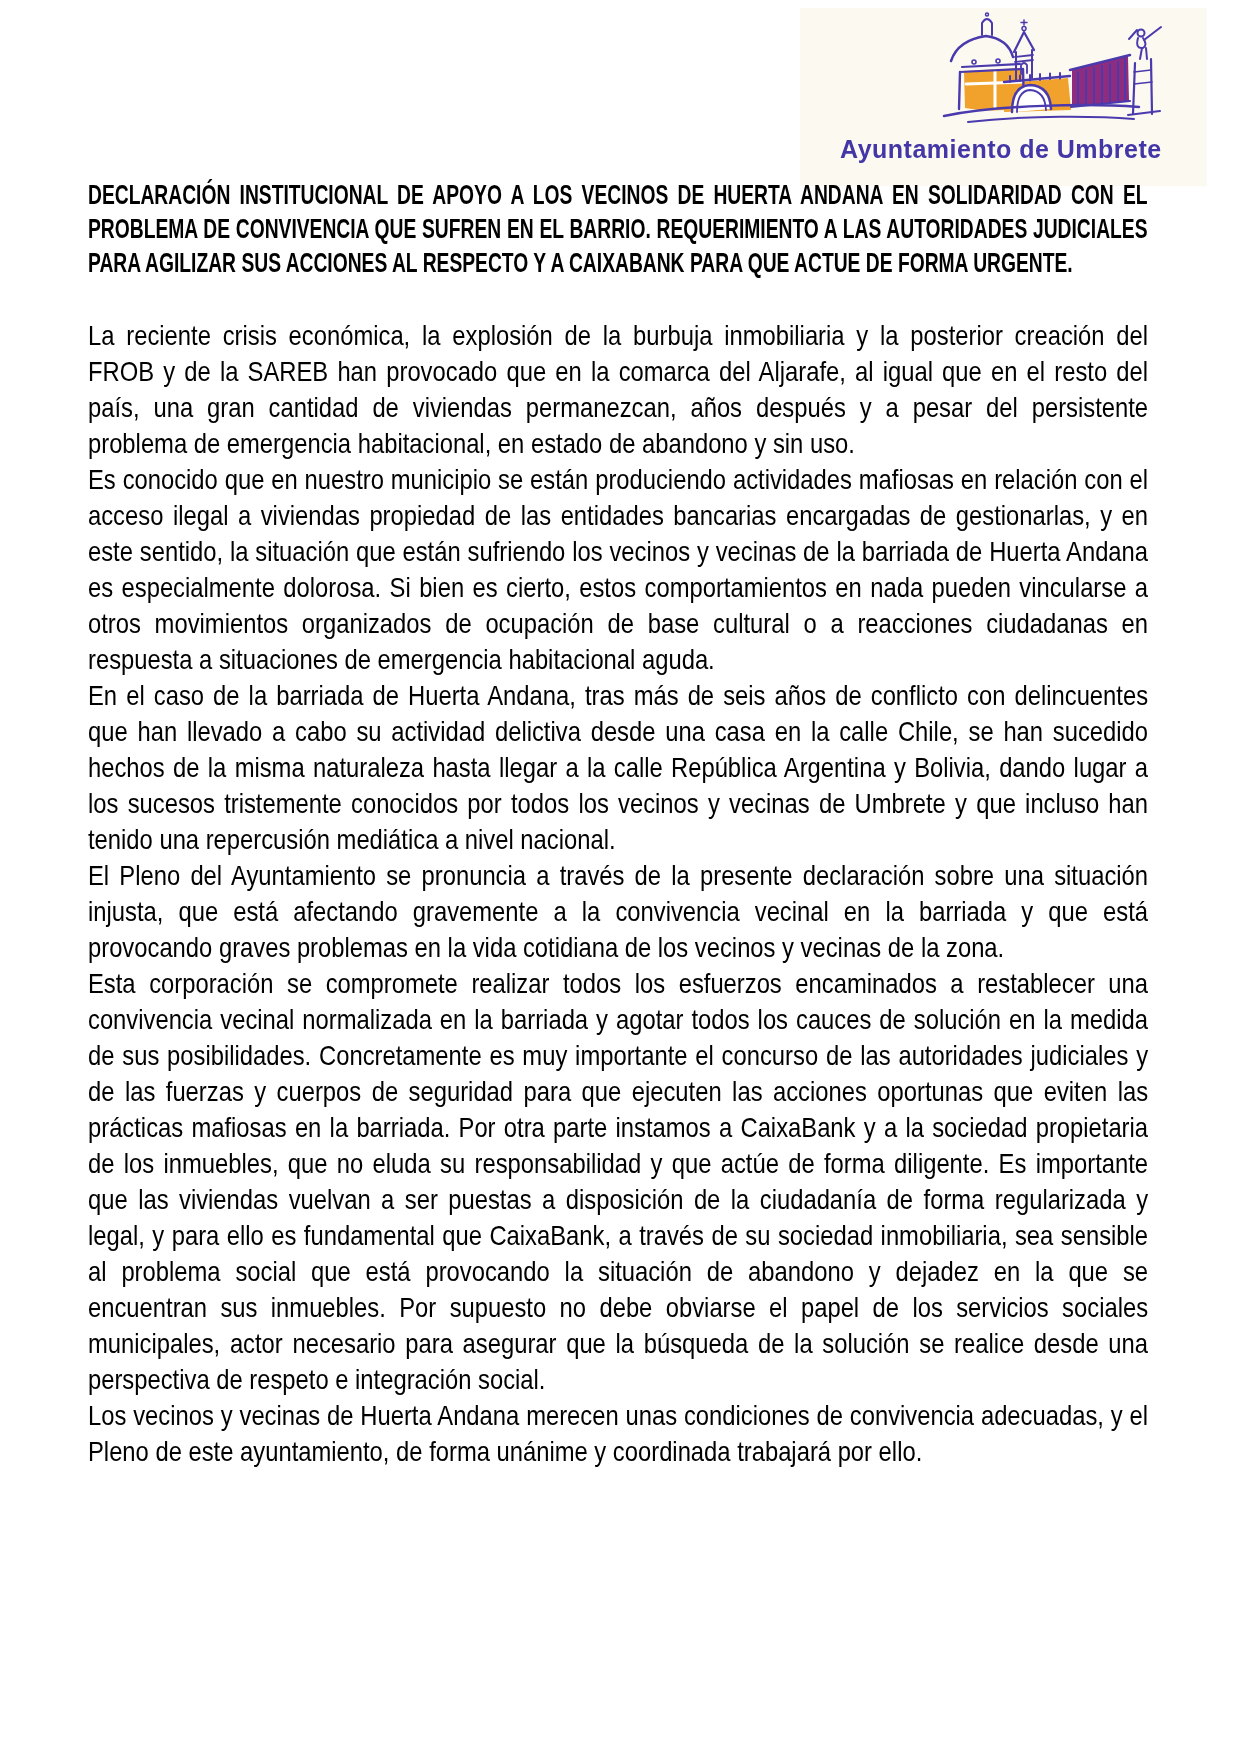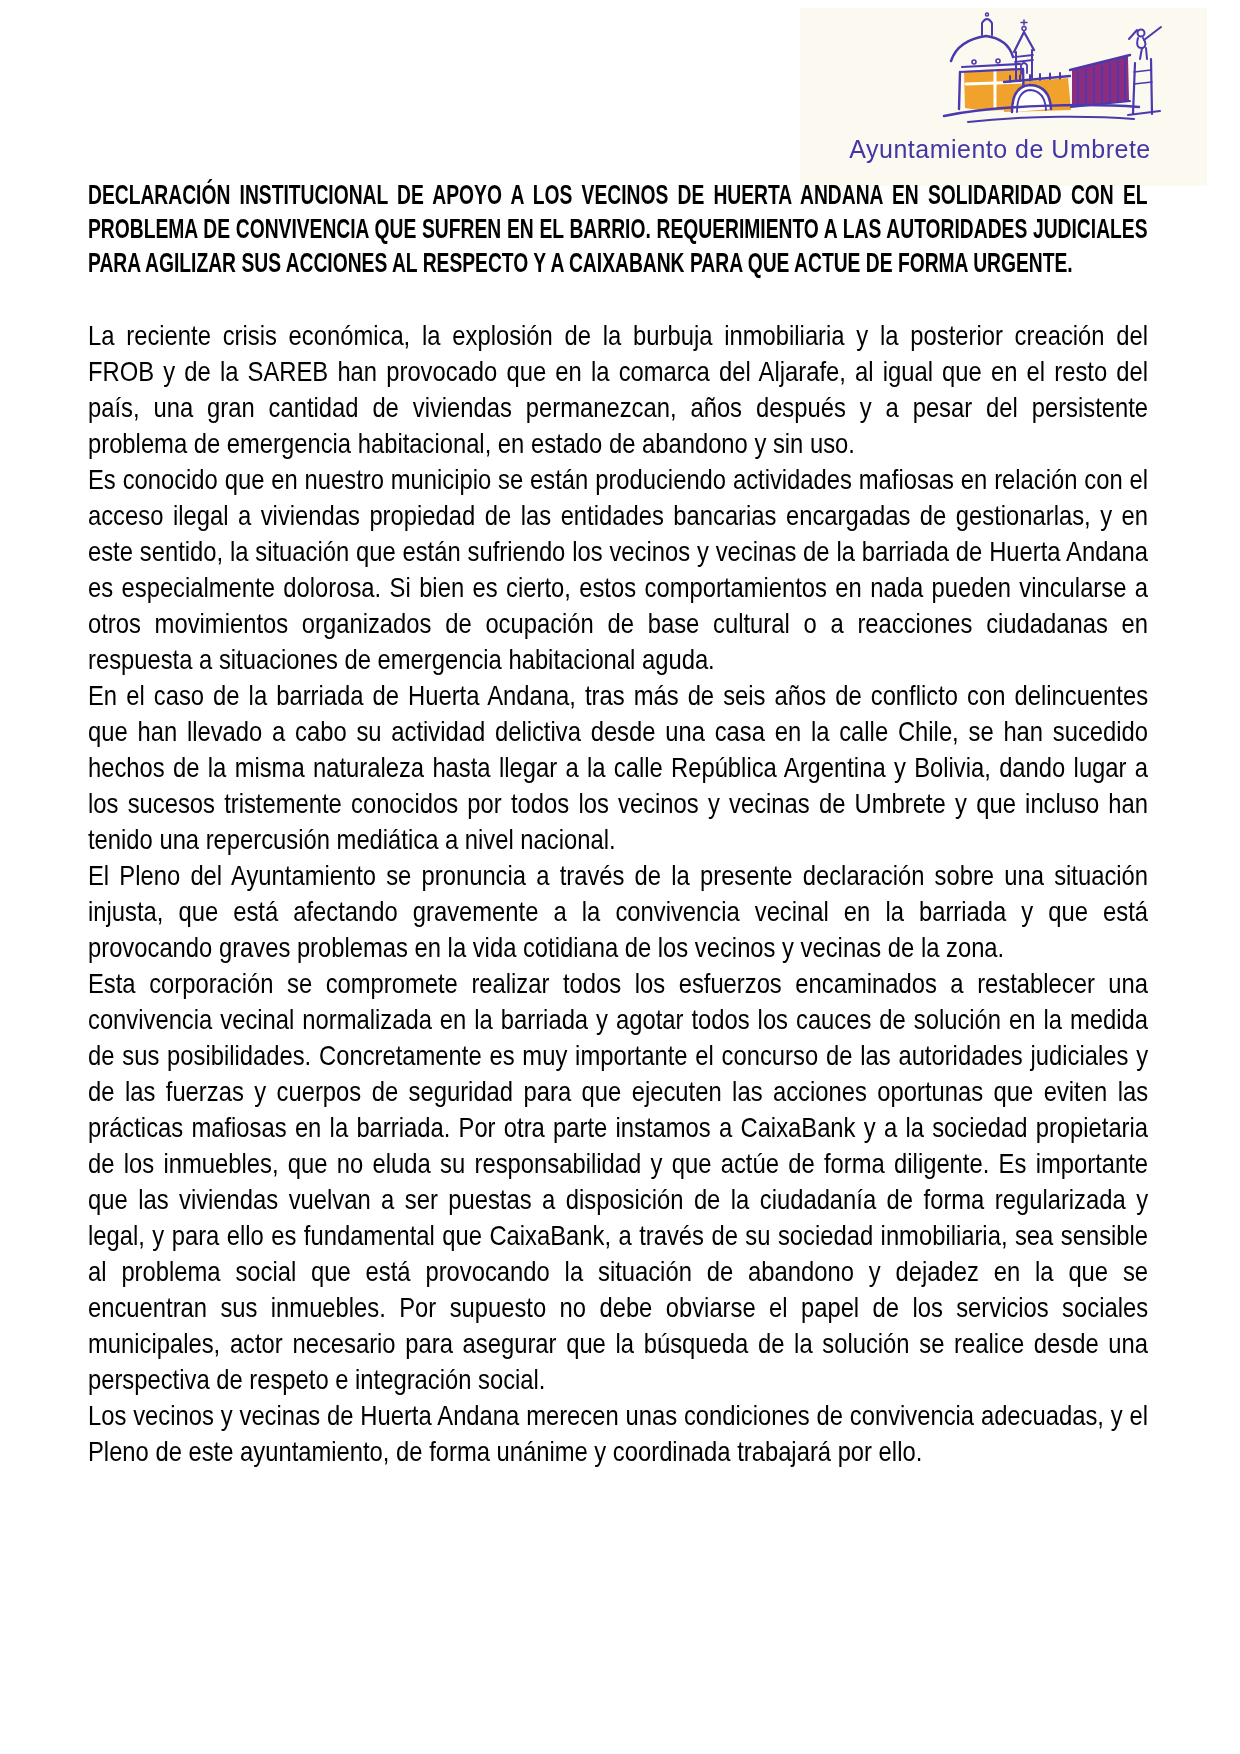--- a/index.html
+++ b/index.html
@@ -17,20 +17,21 @@
     width:1240px;height:1754px;
     background:var(--paper);
     position:relative;
     font-family:"Liberation Sans",sans-serif;
     color:var(--ink);
     overflow:hidden;
   }
   .logo-block{
     position:absolute;left:800px;top:8px;width:407px;height:178px;
     background:var(--logo-bg);
+    font-weight:bold;
   }
   .logo-art{
     position:absolute;left:138px;top:4px;width:225px;height:115px;
   }
   .logo-wordmark{
     position:absolute;left:40px;top:126px;width:320px;
     text-align:center;
     font-size:25px;line-height:30px;
     letter-spacing:0.5px;
     color:var(--wordmark);

